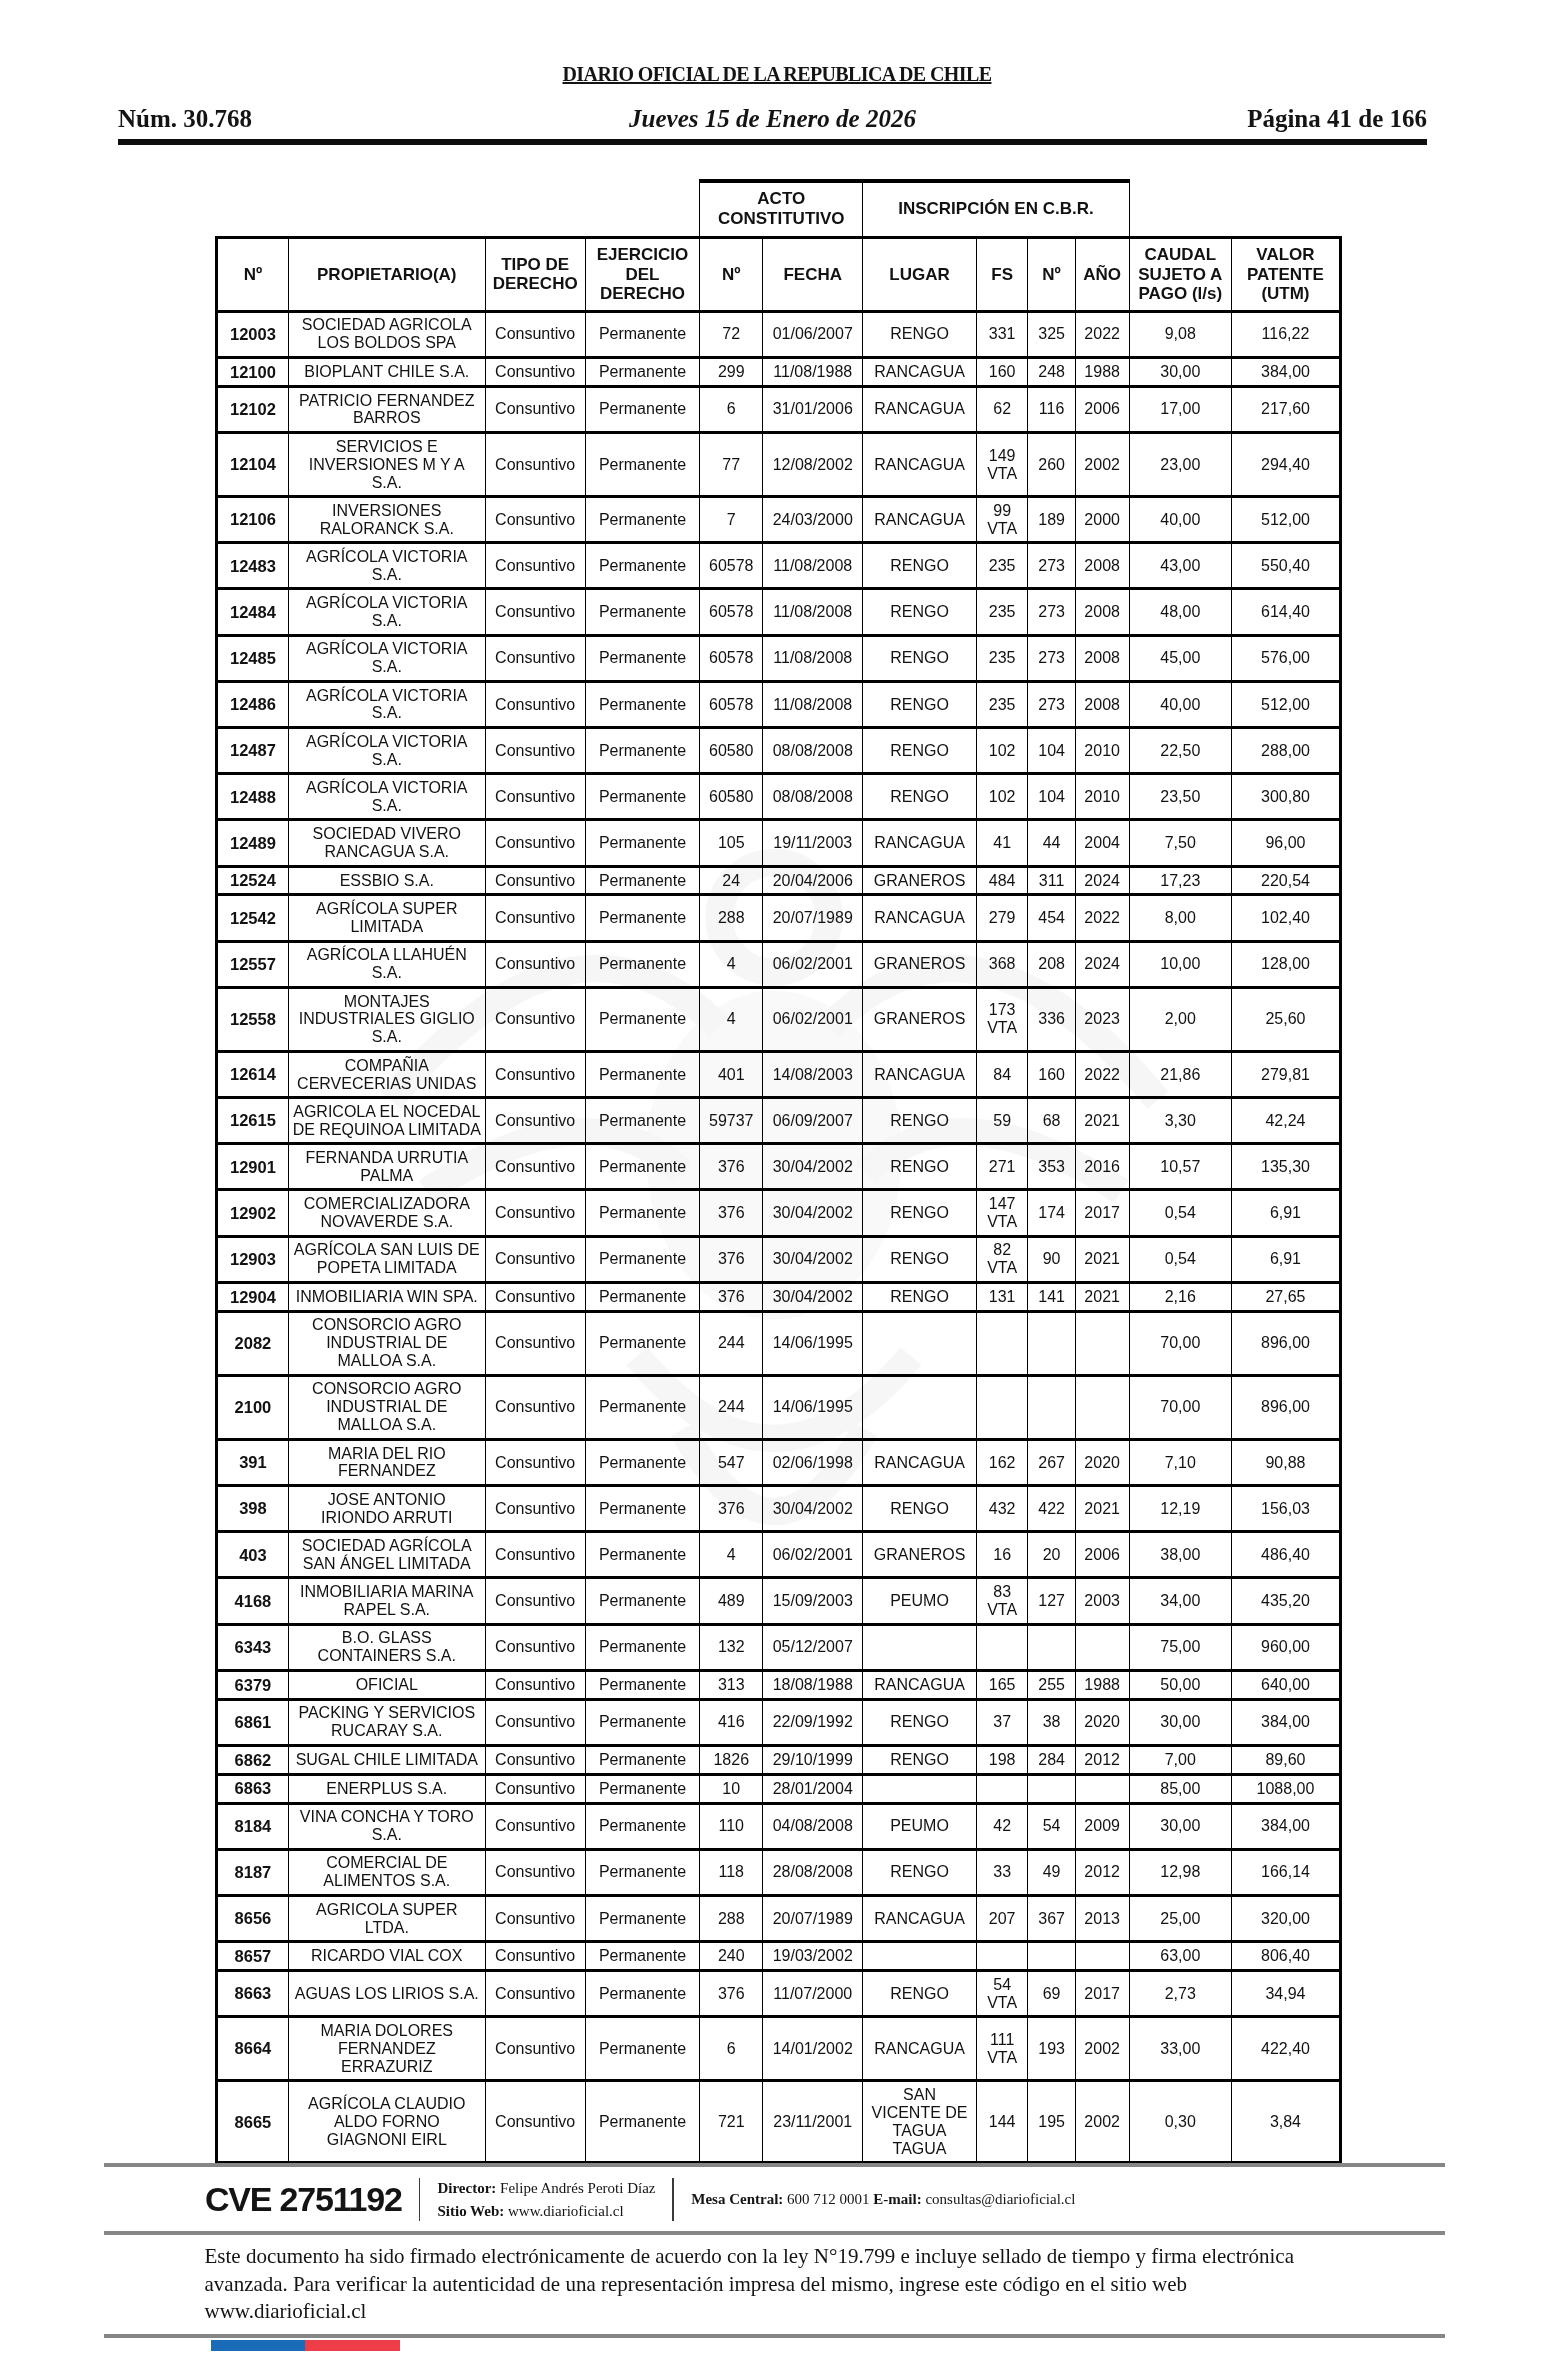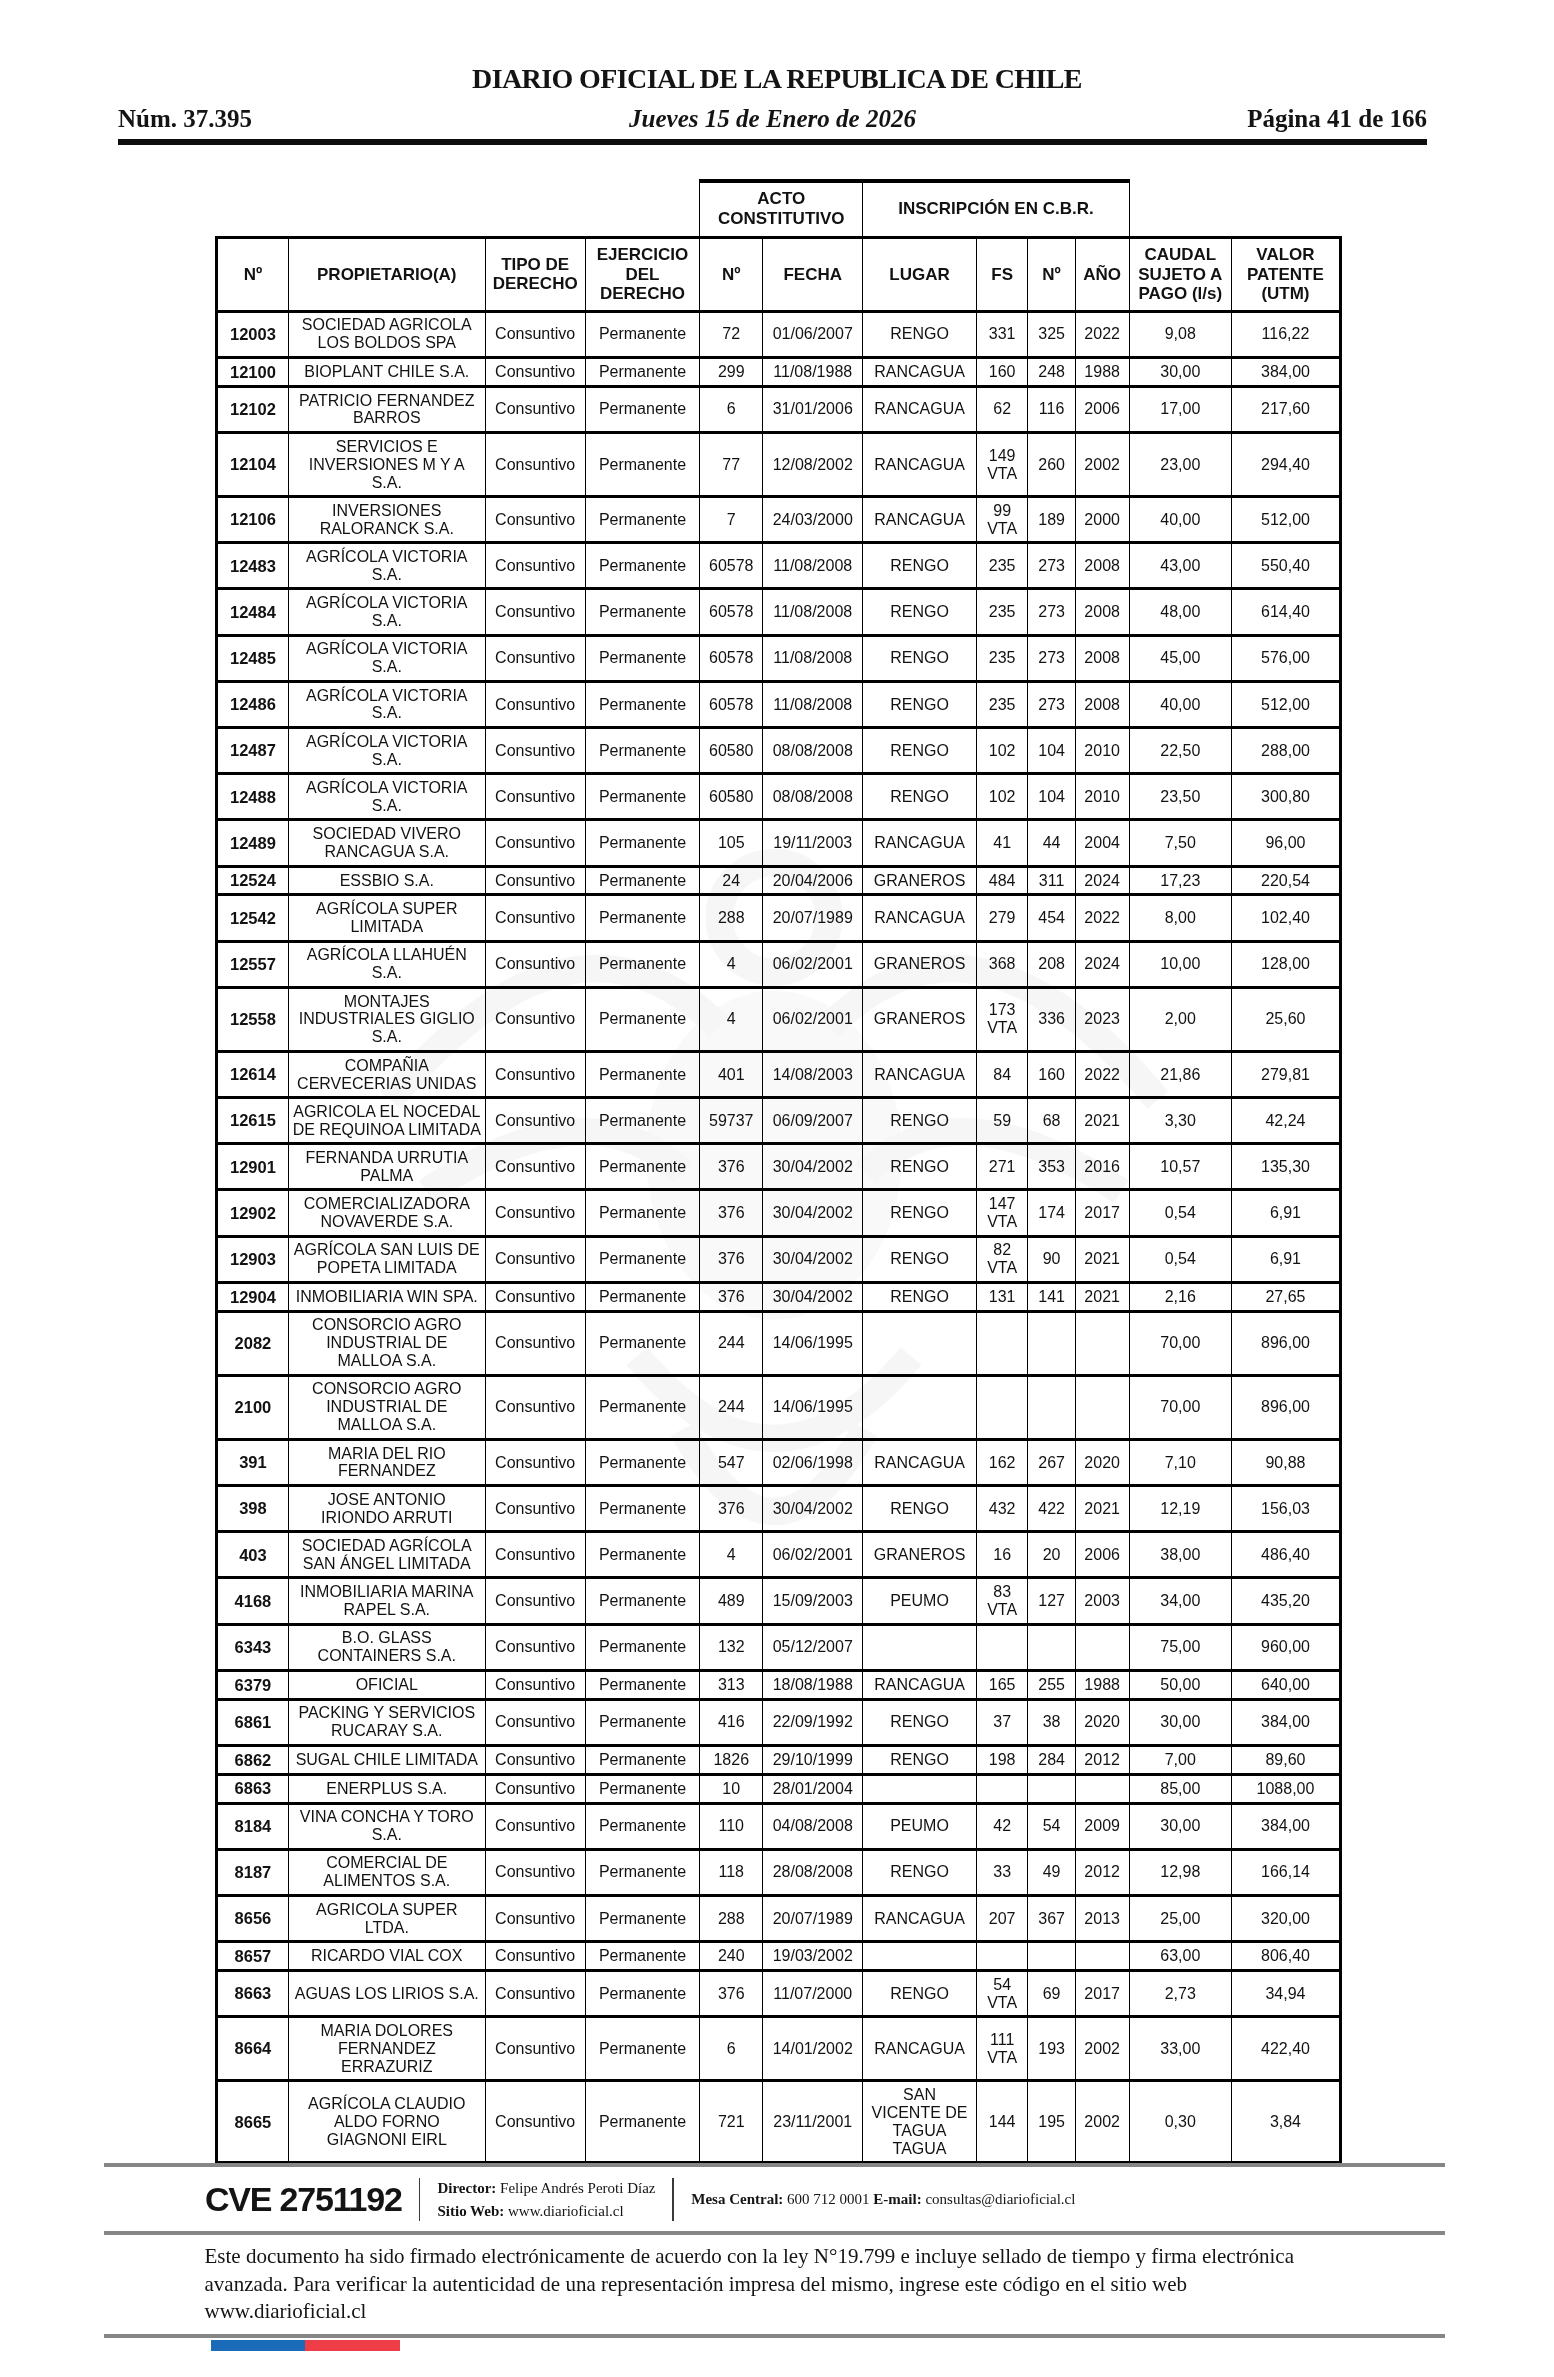--- a/index.html
+++ b/index.html
@@ -1,21 +1,21 @@
 <!DOCTYPE html>
 <html style="font-size:9.8px"><head>
 <meta charset="utf-8">
 <style>
   html,body{margin:0;padding:0;background:#e9e9e9;}
   .page{position:relative;width:1554px;height:2377px;background:#ffffff;overflow:hidden;
         font-family:"Liberation Serif",serif;color:#141414;}
 
   
   .masthead-title{position:absolute;top:63px;left:0;width:100%;text-align:center;
-        font-size:28px;font-weight:bold;letter-spacing:-0.6px;}
+        font-size:20px;font-weight:bold;letter-spacing:-0.6px;text-decoration:underline;}
   .masthead-info{position:absolute;top:105px;left:118px;width:1309px;height:32px;
         font-size:25px;font-weight:bold;}
   .masthead-info .issue{position:absolute;left:0;top:0;}
   .masthead-info .pdate{position:absolute;left:0;width:100%;text-align:center;top:0;font-style:italic;}
   .masthead-info .pageno{position:absolute;right:0;top:0;}
   .head-rule{position:absolute;top:139px;left:118px;width:1309px;height:5.5px;background:#0e0e0e;}
 
   
   .watermark{position:absolute;left:317px;top:701px;width:914px;height:1036px;
         opacity:0.055;z-index:0;pointer-events:none;}
@@ -52,21 +52,21 @@
   .flag-red{width:95px;background:#ee3d47;}
 </style>
 </head>
 <body>
 
 <div class="page">
 
   <div class="masthead-title">DIARIO OFICIAL DE LA REPUBLICA DE CHILE</div>
   <div class="masthead-info">
     <span class="pdate">Jueves 15 de Enero de 2026</span>
-    <span class="issue">Núm. 37.395</span>
+    <span class="issue">Núm. 30.768</span>
     <span class="pageno">Página 41 de 166</span>
   </div>
   <div class="head-rule"></div>
 
   <div class="watermark">
     <svg width="100%" height="100%" viewBox="0 0 100 110" preserveAspectRatio="xMidYMid meet">
       <g fill="none" stroke="#6f6f6f" stroke-width="3">
         <ellipse cx="50" cy="48" rx="14" ry="18" fill="#9a9a9a" stroke="none"></ellipse>
         <path d="M8 42 Q28 18 44 34"></path>
         <path d="M92 42 Q72 18 56 34"></path>

